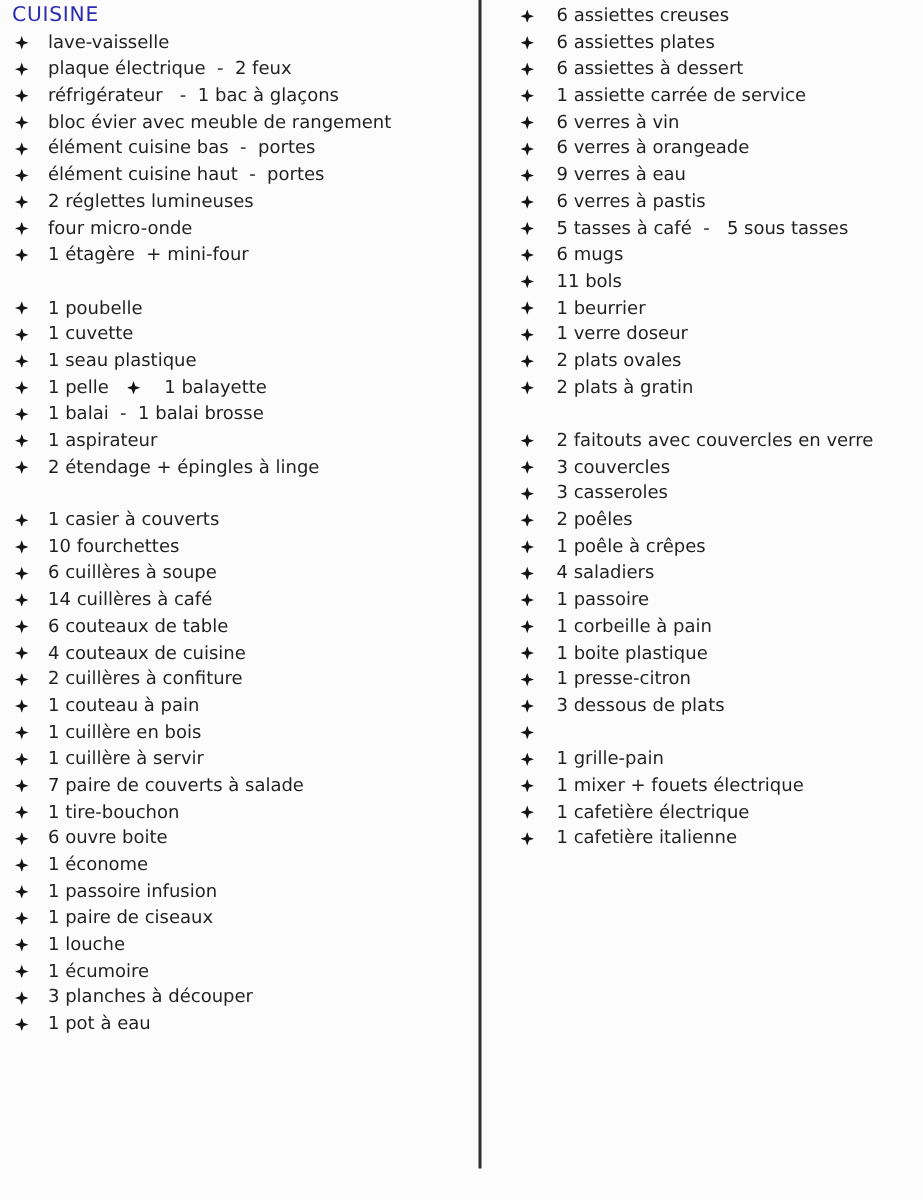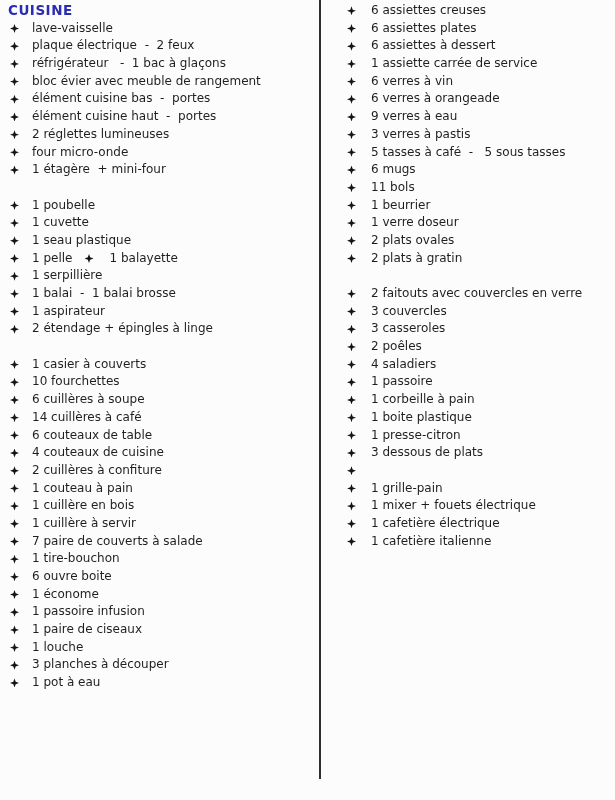--- a/index.html
+++ b/index.html
@@ -18,21 +18,21 @@
     width: 1.5px; height: 779px;
     background: #2e2e2e;
   }
 
   .col { position: absolute; top: 2px; }
   .col-left  { left: 8px;   width: 305px; }
   .col-right { left: 345px; width: 266px; }
 
   .doc-title {
     font-size: 13.5px;
-    font-weight: bold;
+    font-weight: normal;
     height: 17.7px;
     line-height: 17.7px;
     letter-spacing: 0.5px;
   }
 
   ul.item-list { list-style: none; margin: 0; padding: 0; }
 
   li.line {
     display: flex;
     align-items: center;
@@ -121,24 +121,20 @@
           <span class="item-text">1 seau plastique</span>
         </li>
         <li class="line">
           <span class="bullet"></span>
           <span class="item-text">1 pelle</span>
           <span class="bullet mid"></span>
           <span class="item-text">1 balayette</span>
         </li>
         <li class="line">
           <span class="bullet"></span>
-          <span class="item-text">1 serpillière</span>
-        </li>
-        <li class="line">
-          <span class="bullet"></span>
           <span class="item-text">1 balai  -  1 balai brosse</span>
         </li>
         <li class="line">
           <span class="bullet"></span>
           <span class="item-text">1 aspirateur</span>
         </li>
         <li class="line">
           <span class="bullet"></span>
           <span class="item-text">2 étendage + épingles à linge</span>
         </li>
@@ -203,20 +199,24 @@
           <span class="bullet"></span>
           <span class="item-text">1 passoire infusion</span>
         </li>
         <li class="line">
           <span class="bullet"></span>
           <span class="item-text">1 paire de ciseaux</span>
         </li>
         <li class="line">
           <span class="bullet"></span>
           <span class="item-text">1 louche</span>
+        </li>
+        <li class="line">
+          <span class="bullet"></span>
+          <span class="item-text">1 écumoire</span>
         </li>
         <li class="line">
           <span class="bullet"></span>
           <span class="item-text">3 planches à découper</span>
         </li>
         <li class="line">
           <span class="bullet"></span>
           <span class="item-text">1 pot à eau</span>
         </li>
       </ul>
@@ -247,21 +247,21 @@
         <li class="line">
           <span class="bullet"></span>
           <span class="item-text">6 verres à orangeade</span>
         </li>
         <li class="line">
           <span class="bullet"></span>
           <span class="item-text">9 verres à eau</span>
         </li>
         <li class="line">
           <span class="bullet"></span>
-          <span class="item-text">3 verres à pastis</span>
+          <span class="item-text">6 verres à pastis</span>
         </li>
         <li class="line">
           <span class="bullet"></span>
           <span class="item-text">5 tasses à café  -   5 sous tasses</span>
         </li>
         <li class="line">
           <span class="bullet"></span>
           <span class="item-text">6 mugs</span>
         </li>
         <li class="line">
@@ -293,20 +293,24 @@
           <span class="bullet"></span>
           <span class="item-text">3 couvercles</span>
         </li>
         <li class="line">
           <span class="bullet"></span>
           <span class="item-text">3 casseroles</span>
         </li>
         <li class="line">
           <span class="bullet"></span>
           <span class="item-text">2 poêles</span>
+        </li>
+        <li class="line">
+          <span class="bullet"></span>
+          <span class="item-text">1 poêle à crêpes</span>
         </li>
         <li class="line">
           <span class="bullet"></span>
           <span class="item-text">4 saladiers</span>
         </li>
         <li class="line">
           <span class="bullet"></span>
           <span class="item-text">1 passoire</span>
         </li>
         <li class="line">

